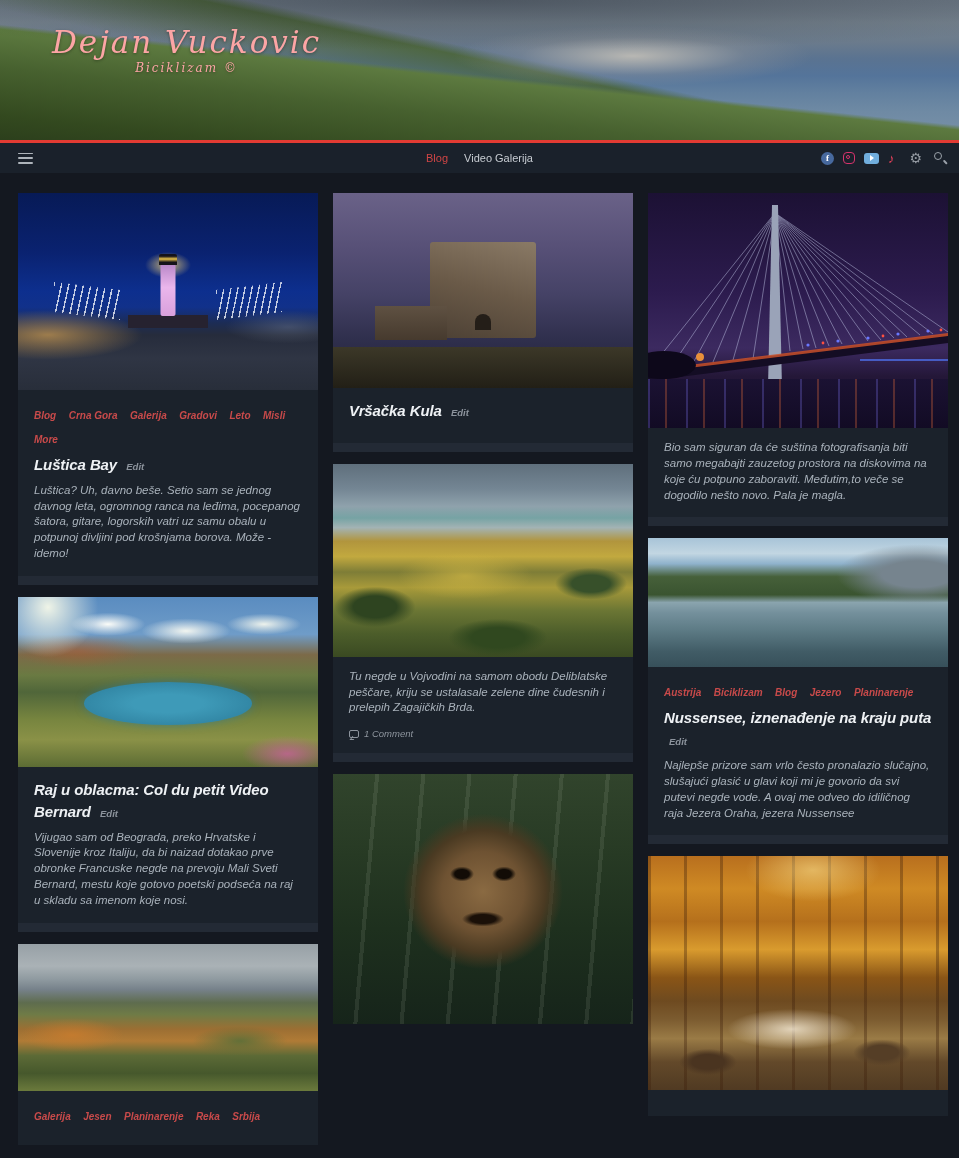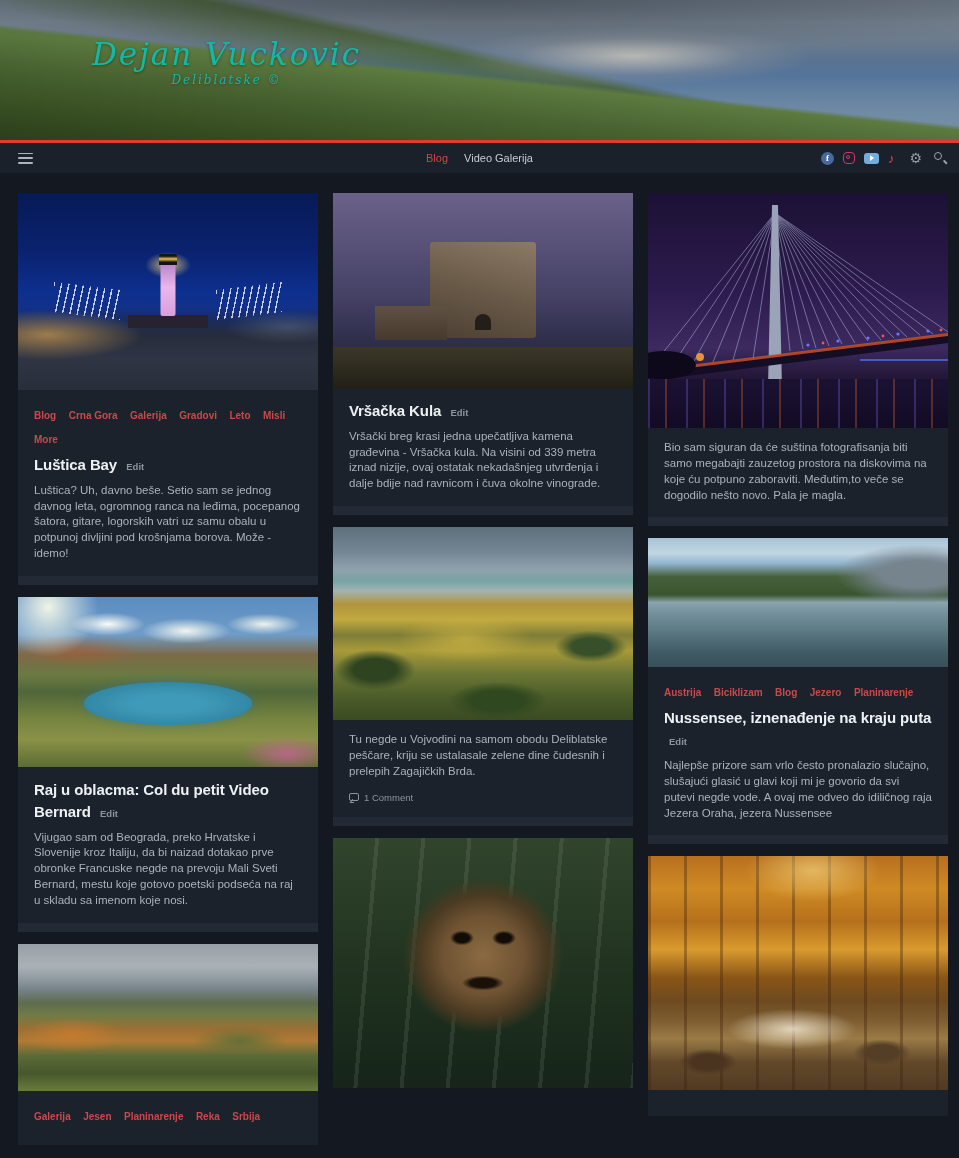--- a/index.html
+++ b/index.html
@@ -9,21 +9,21 @@
   
   .hero { position:relative; width:100%; height:143px; border-bottom:3px solid #e23b33; }
   .hero-art { position:absolute; inset:0;
     background:
       radial-gradient(120% 60% at 50% 0%, rgba(18,22,28,.35), transparent 60%),
       radial-gradient(26% 30% at 66% 40%, rgba(200,195,185,.85) 0%, rgba(150,152,155,.35) 45%, transparent 72%),
       linear-gradient(186deg, rgba(0,0,0,0) 52%, #5d7a40 54%, #47612f 70%, #33491f 90%, #2c3f1c 100%),
       linear-gradient(192deg, transparent 44%, rgba(74,100,52,.85) 47%, rgba(74,100,52,0) 62%),
       linear-gradient(180deg, #6d7986 0%, #75828e 16%, #6b7b8c 30%, #5a7391 42%, #54749a 54%, #62809f 66%, #6f8aa4 80%, #7992a8 100%);
   }
-  .logo { position:absolute; left:52px; top:36px; color:#14b8a6; text-shadow:0 1px 3px rgba(0,0,0,.35);margin-left:40px; }
+  .logo { position:absolute; left:52px; top:24px; color:#fca5a5; text-shadow:0 1px 3px rgba(0,0,0,.35); }
   .logo-name { font-family:"DejaVu Serif", serif; font-style:italic; font-size:31px; letter-spacing:2px; }
   .logo-sub { font-family:"DejaVu Serif", serif; font-style:italic; font-size:12px; letter-spacing:2px; text-align:center; margin-top:1px; }
 
   
   .nav { position:relative; height:30px; background:#1a212b; display:flex; align-items:center; }
   .burger { position:absolute; left:18px; width:15px; height:11px; display:flex; flex-direction:column; justify-content:space-between; cursor:pointer; }
   .burger i { display:block; height:1.6px; background:#aeb4bb; border-radius:1px; }
   .nav-center { margin:0 auto; display:flex; gap:16px; align-items:center; }
   .nav-link { font-size:11px; color:#c7ccd2; text-decoration:none; cursor:pointer; }
   .nav-link.active { color:#cf4545; }
@@ -36,21 +36,21 @@
   .yt i { width:0; height:0; border-left:4.5px solid #fff; border-top:3px solid transparent; border-bottom:3px solid transparent; margin-left:1px; }
   .tk { color:#e8415a; font-size:13px; font-weight:bold; line-height:1; }
   .gear { color:#949aa2; font-size:14px; line-height:1; margin-left:6px; }
   .search { position:relative; width:14px; height:14px; margin-left:2px; }
   .search u { position:absolute; left:1px; top:1px; width:8px; height:8px; border:1.5px solid #9aa1a9; border-radius:50%; }
   .search i { position:absolute; left:9.5px; top:9.5px; width:4.5px; height:1.6px; background:#9aa1a9; transform:rotate(45deg); border-radius:1px; }
 
   
   .grid { display:flex; gap:15px; padding:20px 11px 0 18px; align-items:flex-start; }
   .col { width:300px; display:flex; flex-direction:column; gap:12px; }
-  .card { background:#1b222b; width:100%; }
+  .card { background:#1b222b; width:100%;font-style:italic; }
   .photo { position:relative; width:100%; overflow:hidden; cursor:pointer; }
   .card-body { padding:12px 16px 14px 16px; }
   .cats { margin-bottom:4px; line-height:1.5; }
   .cat { color:#c84a4a; font-size:10px; font-weight:bold; margin-right:8px; text-decoration:none; cursor:pointer; white-space:nowrap; }
   .title { font-size:15px; font-weight:bold; color:#eef1f4; line-height:1.45; margin-bottom:7px; }
   .title-link { color:#eef1f4; text-decoration:none; cursor:pointer; letter-spacing:-.1px; }
   .edit { color:#8d949d; font-size:9.5px; font-weight:bold; margin-left:5px; cursor:pointer; }
   .excerpt { color:#a9b2bb; font-size:11.5px; line-height:1.38; }
   .meta { margin-top:12px; display:flex; align-items:center; gap:5px; color:#8d949d; font-size:9.5px; cursor:pointer; }
   .cicon { position:relative; width:10px; height:8px; border:1.1px solid #8d949d; border-radius:2px; }
@@ -137,21 +137,21 @@
 
   svg.bridge { position:absolute; inset:0; width:100%; height:100%; }
 </style>
 </head>
 <body>
 
 <header class="hero">
   <div class="hero-art"></div>
   <a class="logo">
     <div class="logo-name">Dejan Vuckovic</div>
-    <div class="logo-sub">Deliblatske ©</div>
+    <div class="logo-sub">Biciklizam ©</div>
   </a>
 </header>
 
 <nav class="nav">
   <span class="burger">
       <i></i>
       <i></i>
       <i></i>
     </span>
   <div class="nav-center">
@@ -246,21 +246,20 @@
         <span class="vk-keep"></span>
         <span class="vk-low"></span>
         <span class="vk-door"></span>
         <span class="vk-hill"></span>
       </div>
       <div class="card-body">
         <h2 class="title">
           <a class="title-link">Vršačka Kula</a>
           <a class="edit">Edit</a>
         </h2>
-        <p class="excerpt">Vršački breg krasi jedna upečatljiva kamena građevina - Vršačka kula. Na visini od 339 metra iznad nizije, ovaj ostatak nekadašnjeg utvrđenja i dalje bdije nad ravnicom i čuva okolne vinograde.</p>
       </div>
       <div class="card-foot"></div>
     </article>
 
     <article class="card">
       <div class="photo ph-dine" title="golden-rolling-hills-sunset"></div>
       <div class="card-body">
         <p class="excerpt">Tu negde u Vojvodini na samom obodu Deliblatske peščare, kriju se ustalasale zelene dine čudesnih i prelepih Zagajičkih Brda.</p>
         <div class="meta">
           <span class="cicon"></span>

